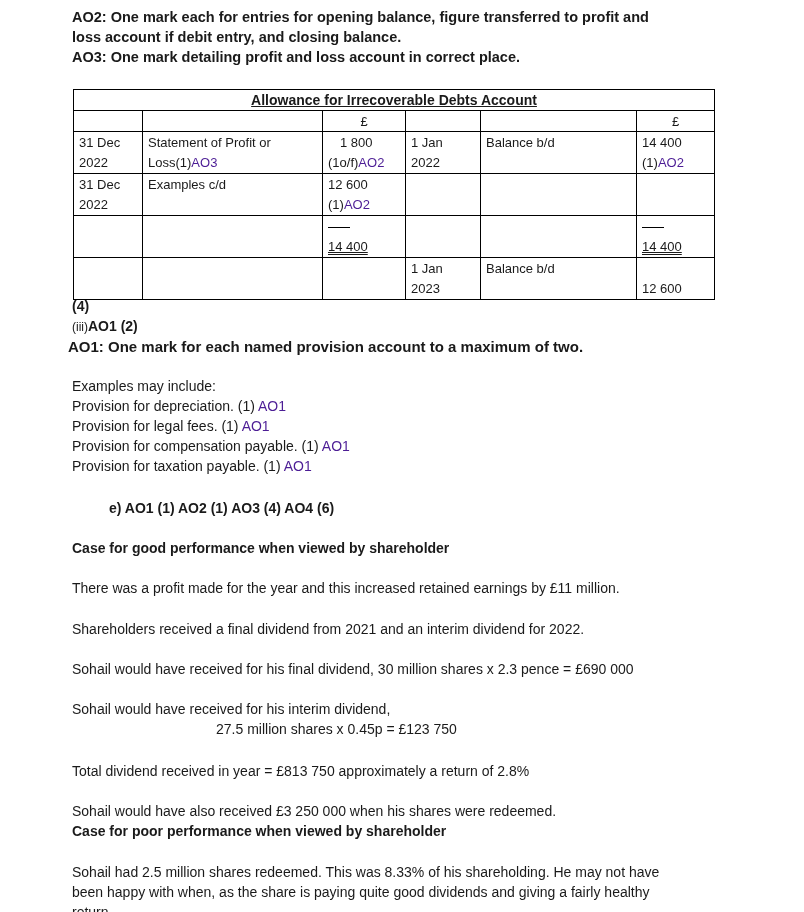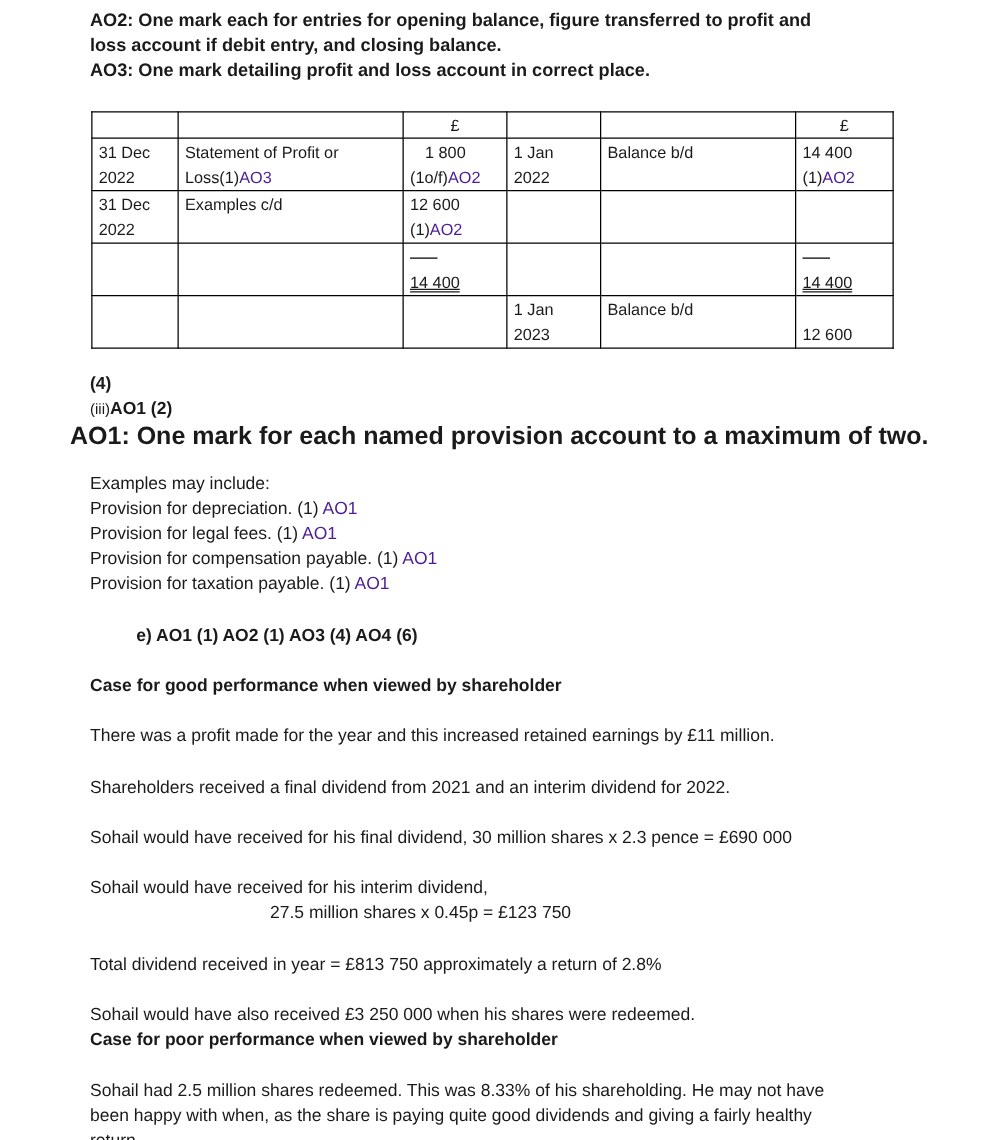--- a/index.html
+++ b/index.html
@@ -34,20 +34,23 @@
 <table class="ledger">
   <colgroup>
     <col style="width:69px">
       <col style="width:180px">
       <col style="width:83px">
     <col style="width:75px">
       <col style="width:156px">
       <col style="width:78px">
   </colgroup>
   <tbody>
+      <tr>
+    <td colspan="6" class="title">Allowance for Irrecoverable Debts Account</td>
+  </tr>
   <tr class="pound">
     <td></td>
         <td></td>
     <td class="center">£</td>
     <td></td>
         <td></td>
     <td class="center">£</td>
   </tr>
   <tr class="r2">
     <td><span>31 Dec</span><br><span>2022</span></td>
@@ -79,21 +82,21 @@
         <td></td>
     <td><span>1 Jan</span><br><span>2023</span></td>
     <td>Balance b/d</td>
     <td><br><span>12 600</span></td>
   </tr>
 </tbody>
   </table>
 
 <div class="abs b" style="left:72px; top:298px; font-size:14px;">(4)</div>
 <div class="abs" style="left:72px; top:318px; font-size:14px;"><span style="font-size:12px">(iii)</span><span class="b">AO1 (2)</span></div>
-<div class="abs b" style="left:56px; top:338px; font-size:20px;">AO1:  One mark for each named provision account to a maximum of two.</div>
+<div class="abs b" style="left:68px; top:338px; font-size:15px;">AO1:  One mark for each named provision account to a maximum of two.</div>
 
 <div>
   <div class="abs" style="left:72px; top:378px;">Examples may include:</div>
   <div class="abs" style="left:72px; top:398px;"><span>Provision for depreciation.  (1) </span><span class="red">AO1</span></div>
   <div class="abs" style="left:72px; top:418px;"><span>Provision for legal fees.  (1) </span><span class="red">AO1</span></div>
   <div class="abs" style="left:72px; top:438px;"><span>Provision for compensation payable.  (1) </span><span class="red">AO1</span></div>
   <div class="abs" style="left:72px; top:458px;"><span>Provision for taxation payable.  (1) </span><span class="red">AO1</span></div>
 </div>
 
 <div class="abs b" style="left:65px; top:500px;margin-left:44px;">e)  AO1 (1) AO2 (1)  AO3 (4)  AO4 (6)</div>

